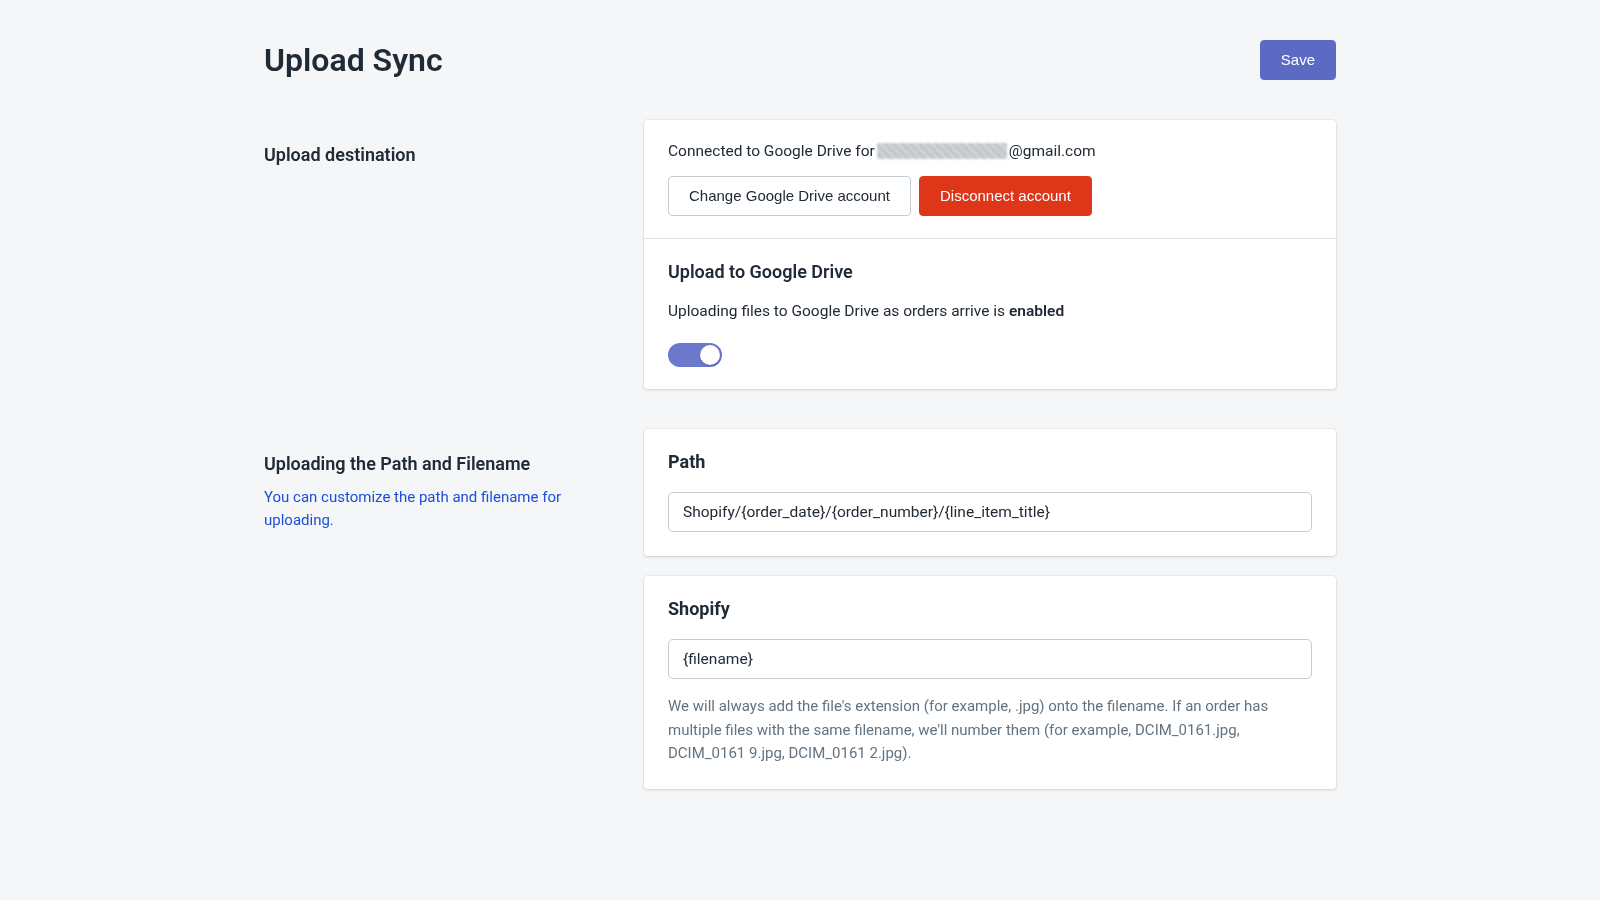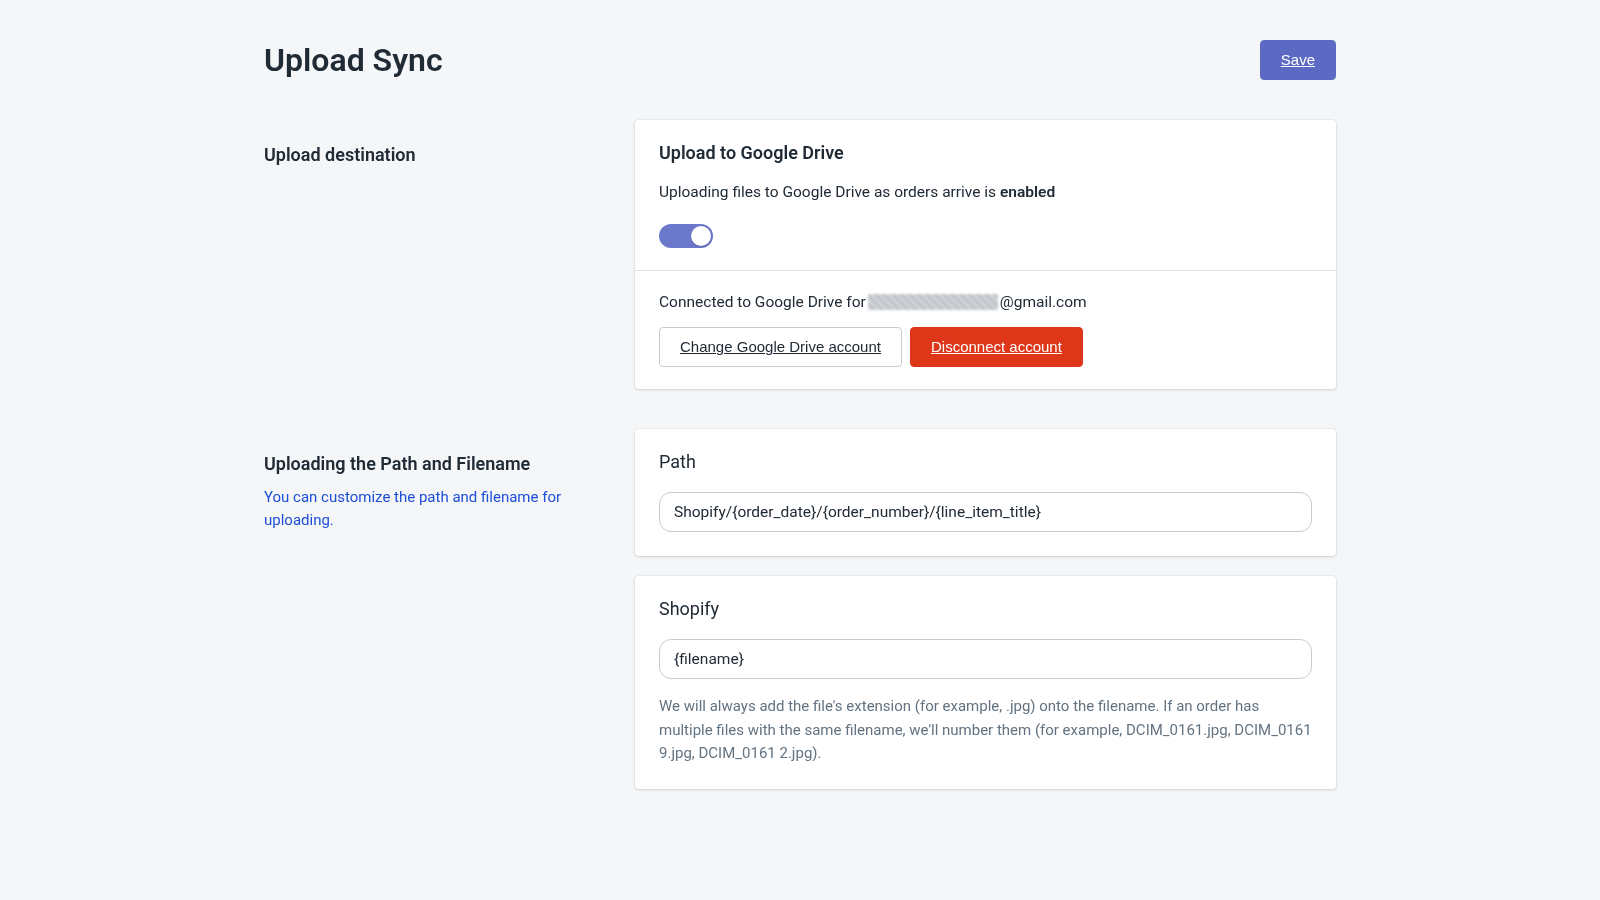--- a/index.html
+++ b/index.html
@@ -33,40 +33,39 @@
       display: inline-flex;
       align-items: center;
       justify-content: center;
       padding: 10px 20px;
       border-radius: 4px;
       font-size: 15px;
       font-weight: 400;
       cursor: pointer;
       border: 1px solid transparent;
       line-height: 1.2;
-      text-decoration: underline;
     }
     .btn-primary {
       background: #5c6ac4;
       color: #ffffff;
       border-color: #5c6ac4;
     }
     .btn-secondary {
       background: #ffffff;
       color: #212b36;
       border: 1px solid #c4cdd5;
     }
     .btn-danger {
       background: #de3618;
       color: #ffffff;
       border-color: #de3618;
     }
     .section {
       display: flex;
-      gap: 15px;
+      gap: 24px;
       margin-bottom: 20px;
     }
     .section-side {
       flex: 0 0 356px;
       padding-top: 24px;
     }
     .section-side-title {
       font-size: 18px;
       font-weight: 600;
       color: #212b36;
@@ -144,75 +143,75 @@
       vertical-align: middle;
     }
     .btn-row {
       display: flex;
       gap: 8px;
     }
     .text-input {
       width: 100%;
       padding: 10px 14px;
       border: 1px solid #c4cdd5;
-      border-radius: 12px;
+      border-radius: 5px;
       font-size: 15.5px;
       color: #212b36;
       background: #ffffff;
       font-family: inherit;
     }
     .help-text {
       font-size: 15px;
       color: #637381;
       line-height: 1.55;
       margin-top: 16px;
     }
     .card-section-tight {
       padding: 22px 24px 24px 24px;
     }
     .card-title-only {
       font-size: 18px;
-      font-weight: 400;
+      font-weight: 700;
       color: #212b36;
       margin-bottom: 20px;
     }
   </style>
 </head>
 <body>
 
 <div class="container">
   <div class="page-header">
     <h1 class="page-title">Upload Sync</h1>
     <button class="btn btn-primary">Save</button>
   </div>
 
   <div class="section">
     <div class="section-side">
       <div class="section-side-title">Upload destination</div>
     </div>
     <div class="section-main">
       <div class="card">
         <div class="card-section">
-          <div class="card-title">Upload to Google Drive</div>
-          <div class="card-text">
-            <span>Uploading files to Google Drive as orders arrive is </span><strong>enabled</strong>
-          </div>
-          <div class="toggle">
-            <div class="toggle-thumb"></div>
-          </div>
-        </div>
-        <div class="card-section">
           <div class="connected-row">
             <span>Connected to Google Drive for </span>
             <span class="redacted"></span>
             <span>@gmail.com</span>
           </div>
           <div class="btn-row">
             <button class="btn btn-secondary">Change Google Drive account</button>
             <button class="btn btn-danger">Disconnect account</button>
+          </div>
+        </div>
+        <div class="card-section">
+          <div class="card-title">Upload to Google Drive</div>
+          <div class="card-text">
+            <span>Uploading files to Google Drive as orders arrive is </span><strong>enabled</strong>
+          </div>
+          <div class="toggle">
+            <div class="toggle-thumb"></div>
           </div>
         </div>
       </div>
     </div>
   </div>
 
   <div class="section">
     <div class="section-side">
       <div class="section-side-title">Uploading the Path and Filename</div>
       <div class="section-side-desc">You can customize the path and filename for uploading.</div>

